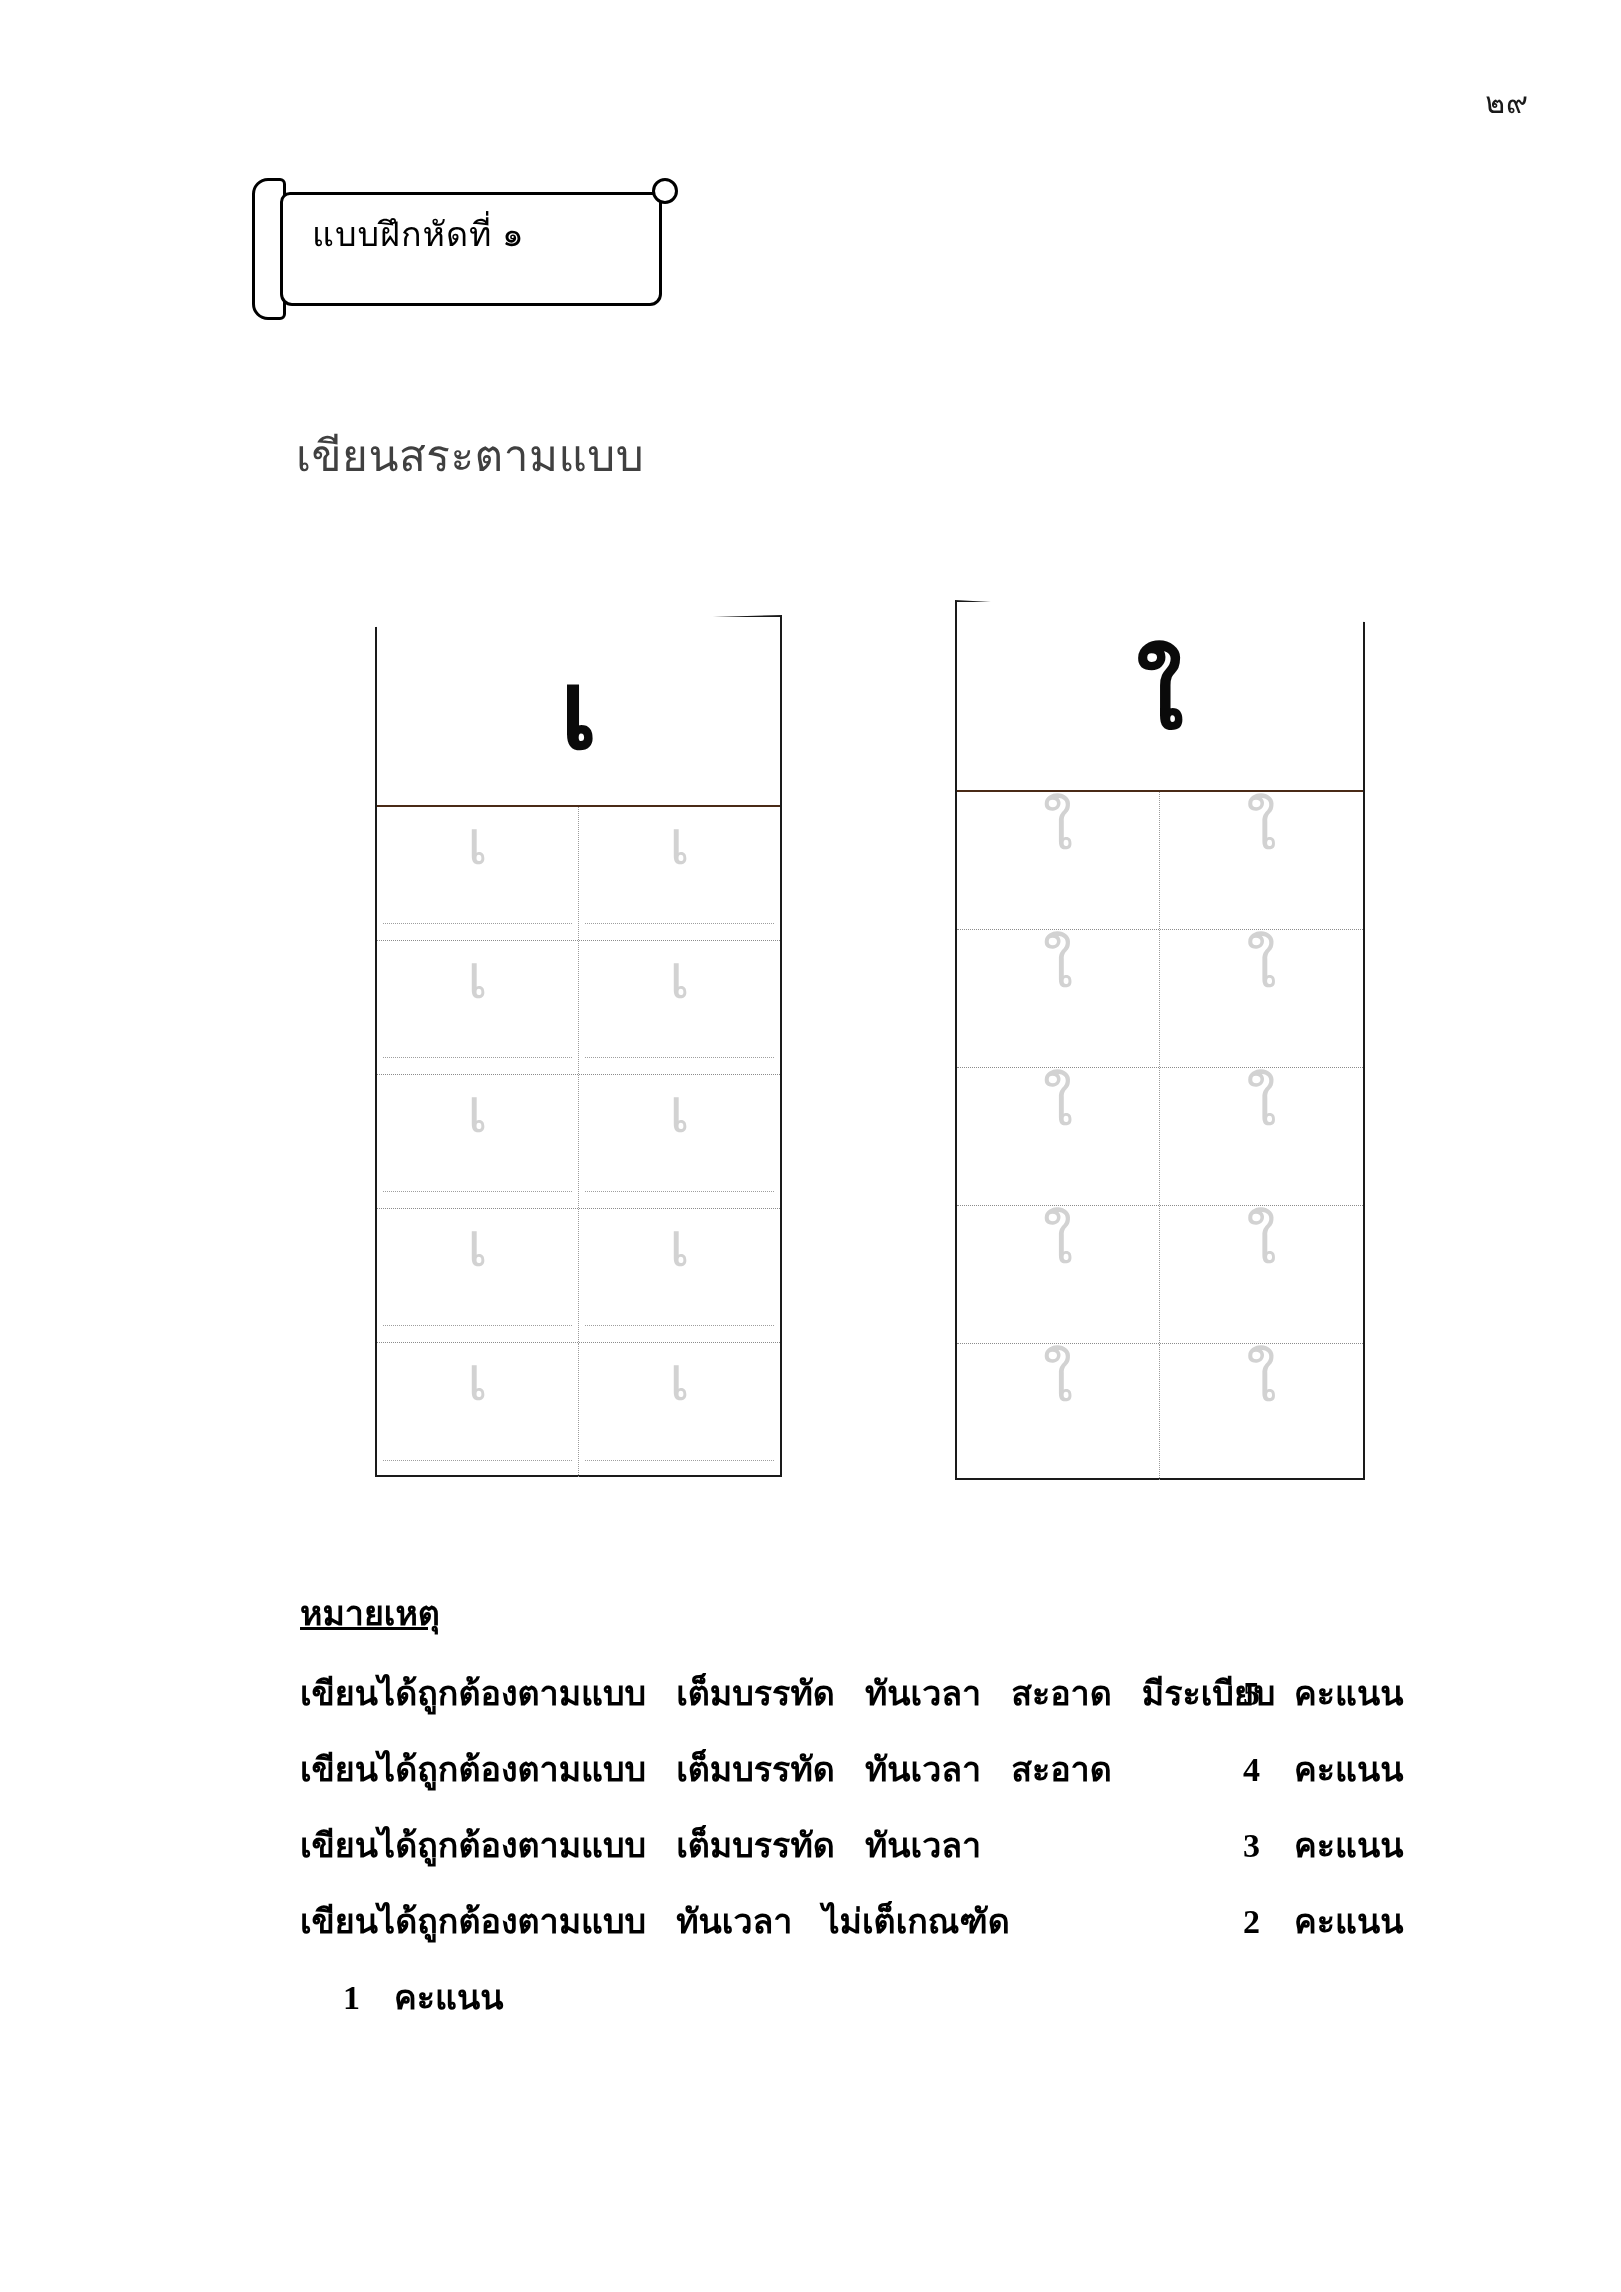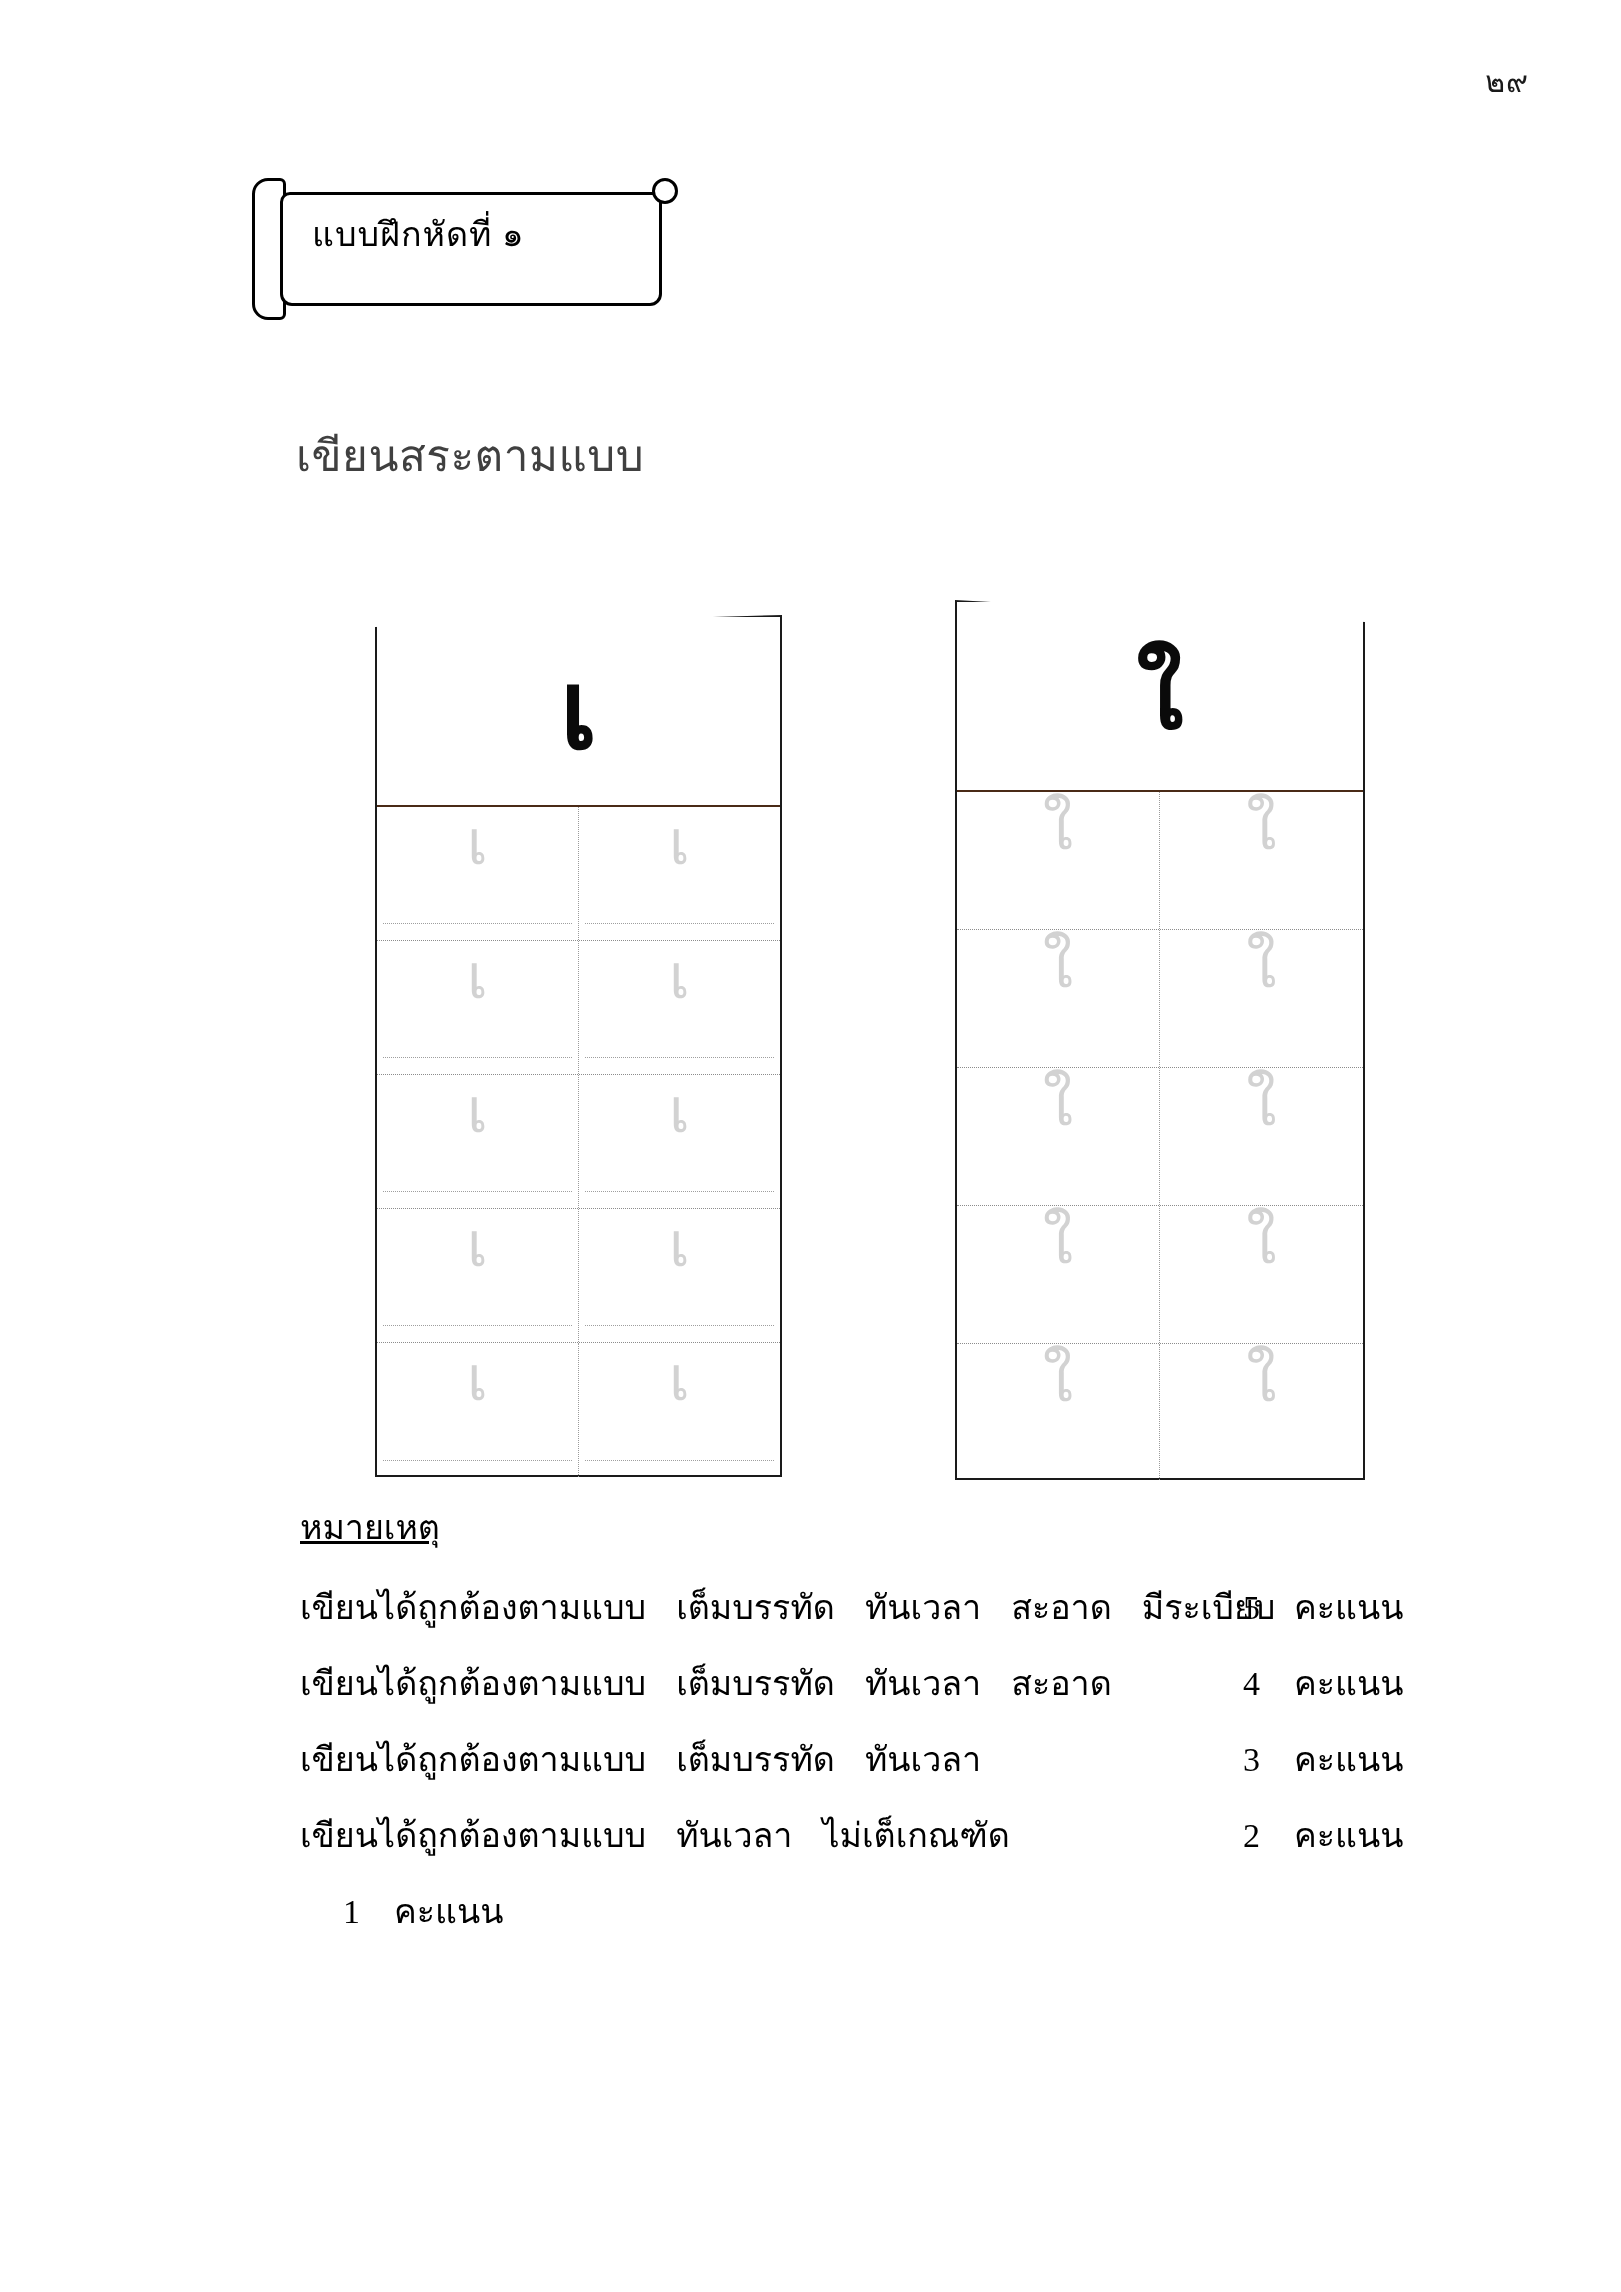--- a/index.html
+++ b/index.html
@@ -12,21 +12,21 @@
     background: #ffffff;
     font-family: "Liberation Serif", serif;
     color: #111111;
     position: relative;
     overflow: hidden;
   }
 
   
   .page-number {
     position: absolute;
-    top: 58px;
+    top: 79px;
     right: 92px;
     font-size: 30px;
     font-family: "Liberation Serif", serif;
     color: #1a1a1a;
     letter-spacing: 1px;
   }
 
   
   .banner {
     position: absolute;
@@ -179,22 +179,23 @@
   }
   .guide.low { bottom: 16px; border-top: 1px dotted #9e9e9e; }
 
   .panel-left .trace-row { height: 134px; }
   .panel-right .trace-row { height: 138px; }
 
   
   .notes {
     position: absolute;
     left: 300px;
-    top: 1500px;
+    top: 1586px;
     width: 1120px;
+    font-weight: bold;
   }
   .notes-heading {
     font-size: 34px;
     text-decoration: underline;
     margin-bottom: 26px;
     color: #000;
   }
   .notes-subheading {
     font-size: 34px;
     margin-bottom: 26px;

